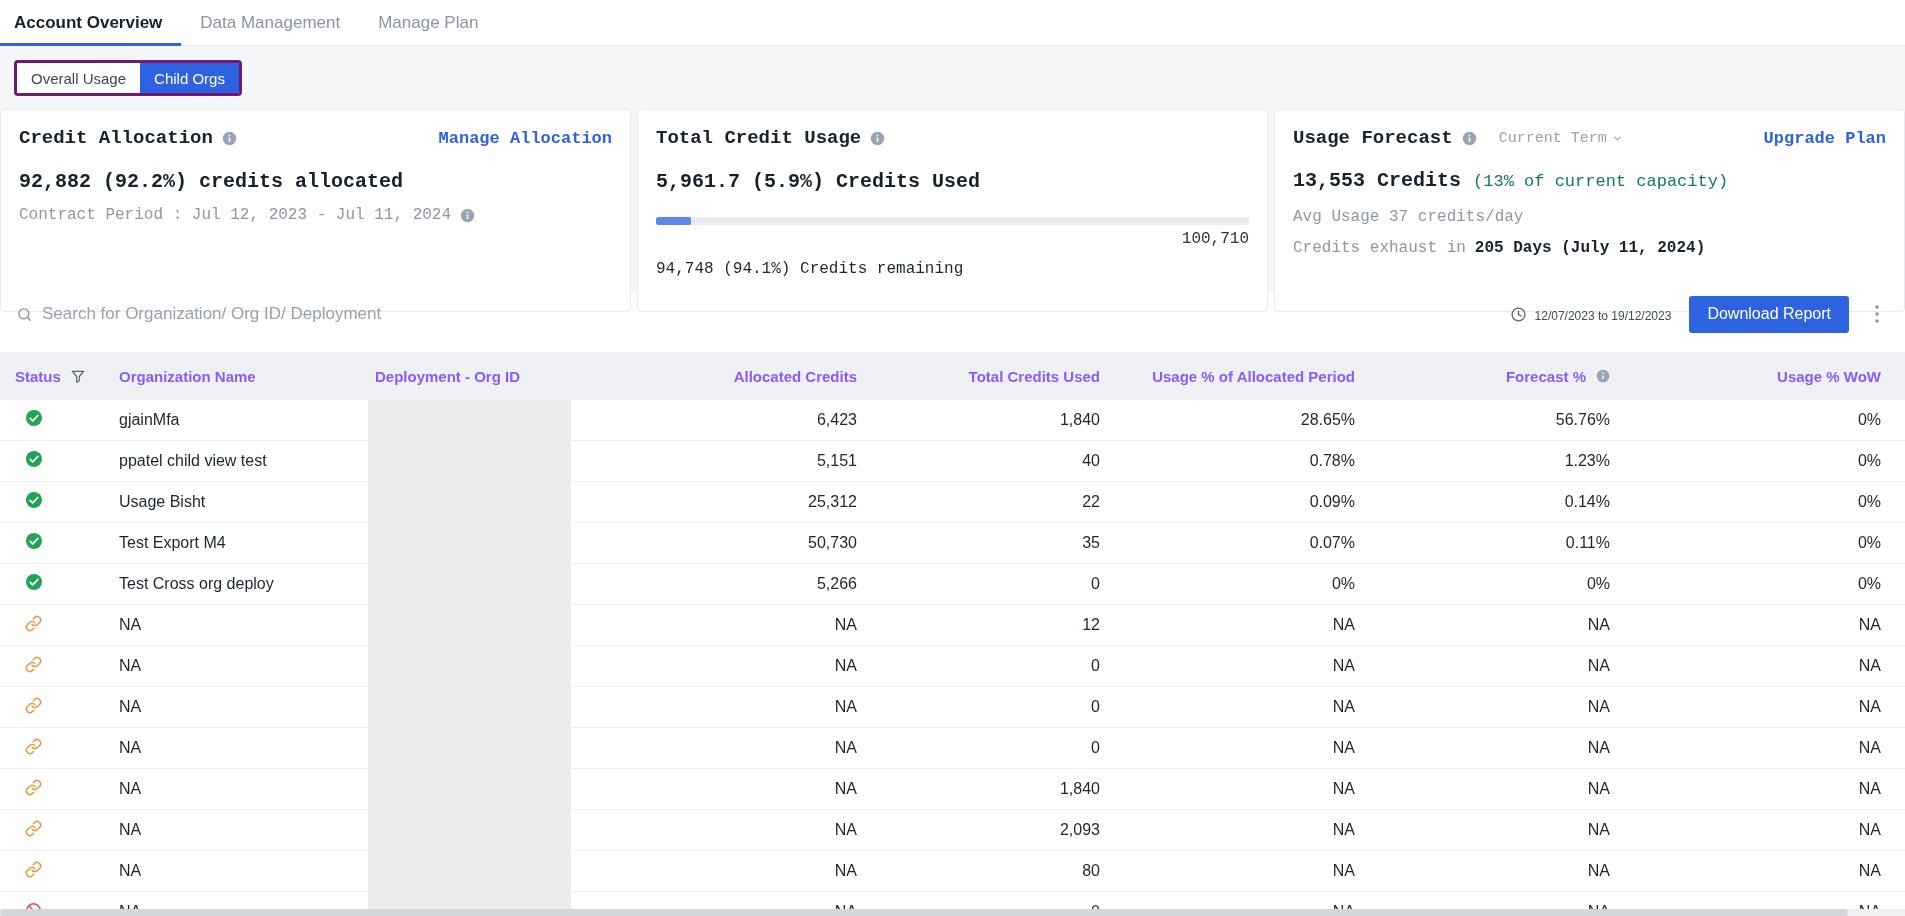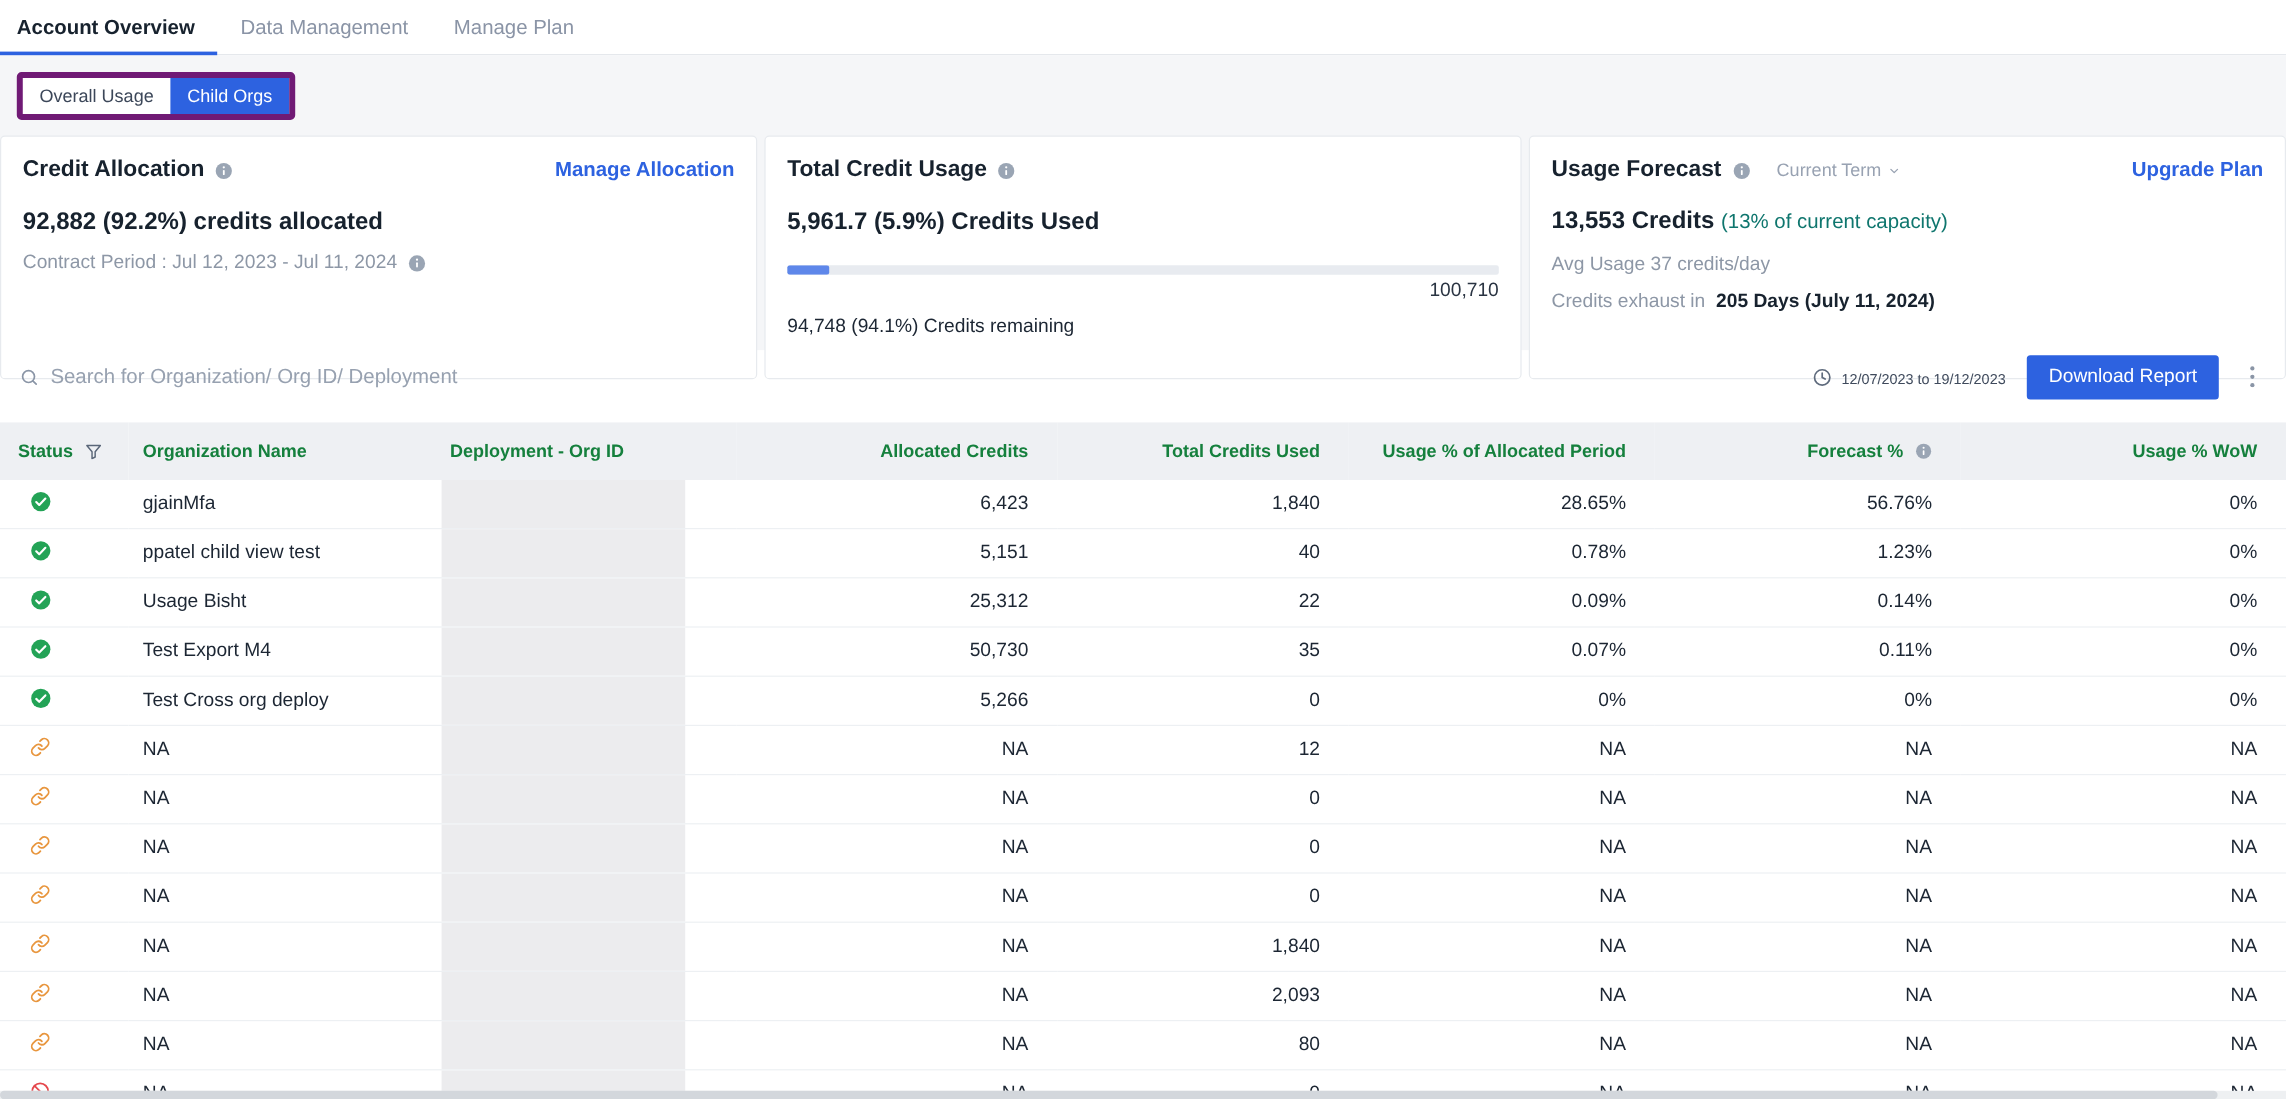--- a/index.html
+++ b/index.html
@@ -8,25 +8,25 @@
 
   
   .tabbar { display:flex; height:46px; background:#fff; border-bottom:1px solid #e5e8ec; }
   .tab { position:relative; display:flex; align-items:center; padding:0 19px; font-size:17px; color:#8a94a6; cursor:pointer; }
   .tab:first-child { padding-left:14px; }
   .tab.active { color:#17222e; font-weight:600; }
   .tab.active::after { content:""; position:absolute; left:0; right:0; bottom:-1px; height:3px; background:#2d62e0; }
 
   
   .summary { background:#f5f6f8; padding:14px 0 15px 0; height:246px; }
-  .segmented { display:inline-flex; margin-left:14px; border:5px solid #701a75; border-radius:4px; overflow:hidden; background:#fff; }
+  .segmented { display:inline-flex; margin-left:14px; border:3px solid #701a75; border-radius:4px; overflow:hidden; background:#fff; }
   .seg { height:30px; padding:0 14px; font-size:15px; border:none; background:#fff; color:#3c4759; cursor:pointer; font-family:inherit; }
   .seg.seg-active { background:#2d62e0; color:#fff; }
   .cards { display:flex; gap:6px; margin-top:13px; }
-  .card { flex:1 1 0; height:203px; background:#fff; border:1px solid #e7eaee; border-radius:4px; padding:16px 18px; }
+  .card { flex:1 1 0; height:203px; background:#fff; border:1px solid #e7eaee; border-radius:4px; padding:16px 18px;font-family:Liberation Mono, monospace; }
   .card-head { display:flex; align-items:center; justify-content:space-between; height:24px; }
   .card-title-wrap { display:flex; align-items:center; gap:9px; }
   .card-title { font-size:19px; font-weight:700; color:#17222e; }
   .blue-link { font-size:17px; font-weight:600; color:#2d62e0; text-decoration:none; cursor:pointer; }
   .headline { font-size:20px; font-weight:700; color:#17222e; margin-top:20px; }
   .headline .note { font-size:17px; font-weight:400; color:#0f766e; }
   .meta-row { display:flex; align-items:center; font-size:16px; color:#8d97a6; margin-top:17px; }
   .meta-row.small-gap { margin-top:13px; gap:9px; }
   .vdiv { display:inline-block; width:1px; height:16px; background:#d9dee5; margin:0 12px; }
   .term-wrap { display:flex; align-items:center; gap:5px; margin-left:13px; font-size:15px; color:#98a2b2; cursor:pointer; }
@@ -41,21 +41,21 @@
   .search-wrap { display:flex; align-items:center; gap:9px; flex:1 1 auto; }
   .search-input { border:none; outline:none; font-size:17px; width:620px; color:#1c2633; font-family:inherit; background:transparent; }
   .search-input::placeholder { color:#97a1b0; }
   .right-controls { display:flex; align-items:center; }
   .date-wrap { display:flex; align-items:flex-end; gap:8px; font-size:12px; color:#3f4a5c; margin-right:18px; cursor:pointer; }
   .btn-primary { height:37px; padding:0 18px; background:#2d62e0; border:none; border-radius:3px; color:#fff; font-size:16px; font-family:inherit; cursor:pointer; }
   .kebab { display:flex; align-items:center; justify-content:center; width:28px; height:28px; margin-left:14px; cursor:pointer; }
 
   
   table { width:1905px; border-collapse:collapse; table-layout:fixed; }
-  thead th { height:48px; background:#eef0f3; font-size:15px; font-weight:600; color:#15803d; text-align:left; }
+  thead th { height:48px; background:#eef0f3; font-size:15px; font-weight:600; color:#8b5cf6; text-align:left; }
   th.c-status { padding-left:15px; }
   th.c-org { padding-left:12px; }
   th.c-dep { padding-left:10px; }
   th.num, td.num { text-align:right; padding-right:24px; }
   .th-inner { display:inline-flex; align-items:center; gap:10px; }
   .th-inner-right { display:inline-flex; align-items:center; gap:10px; justify-content:flex-end; }
   tbody td { height:40px; border-bottom:1px solid #edf0f3; font-size:16px; color:#1c2633; background:#fff; }
   td.c-status { padding-left:25px; }
   td.c-org { padding-left:12px; }
   td.c-dep { padding:0; }

